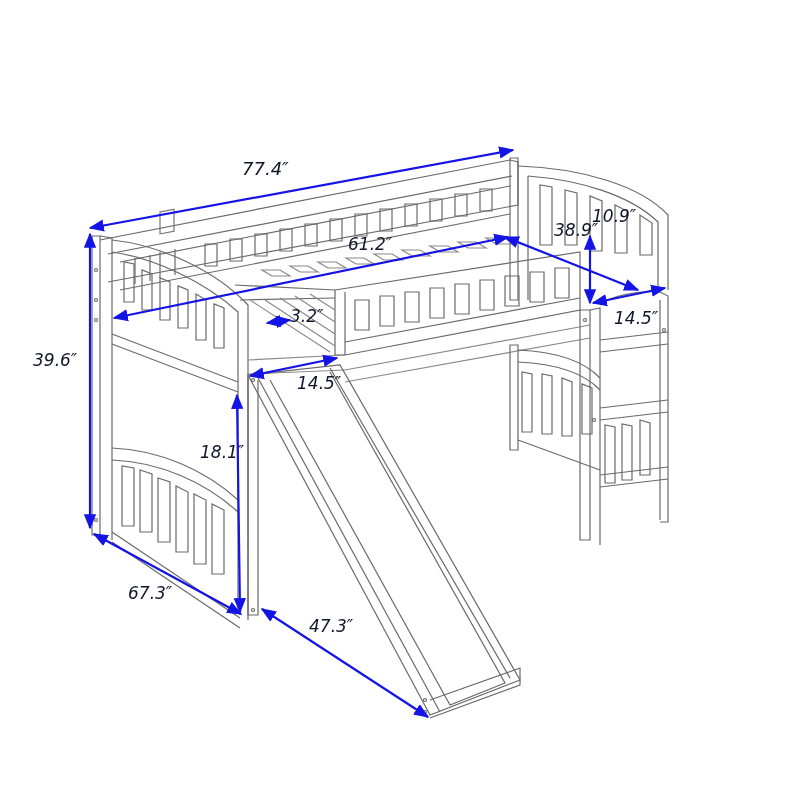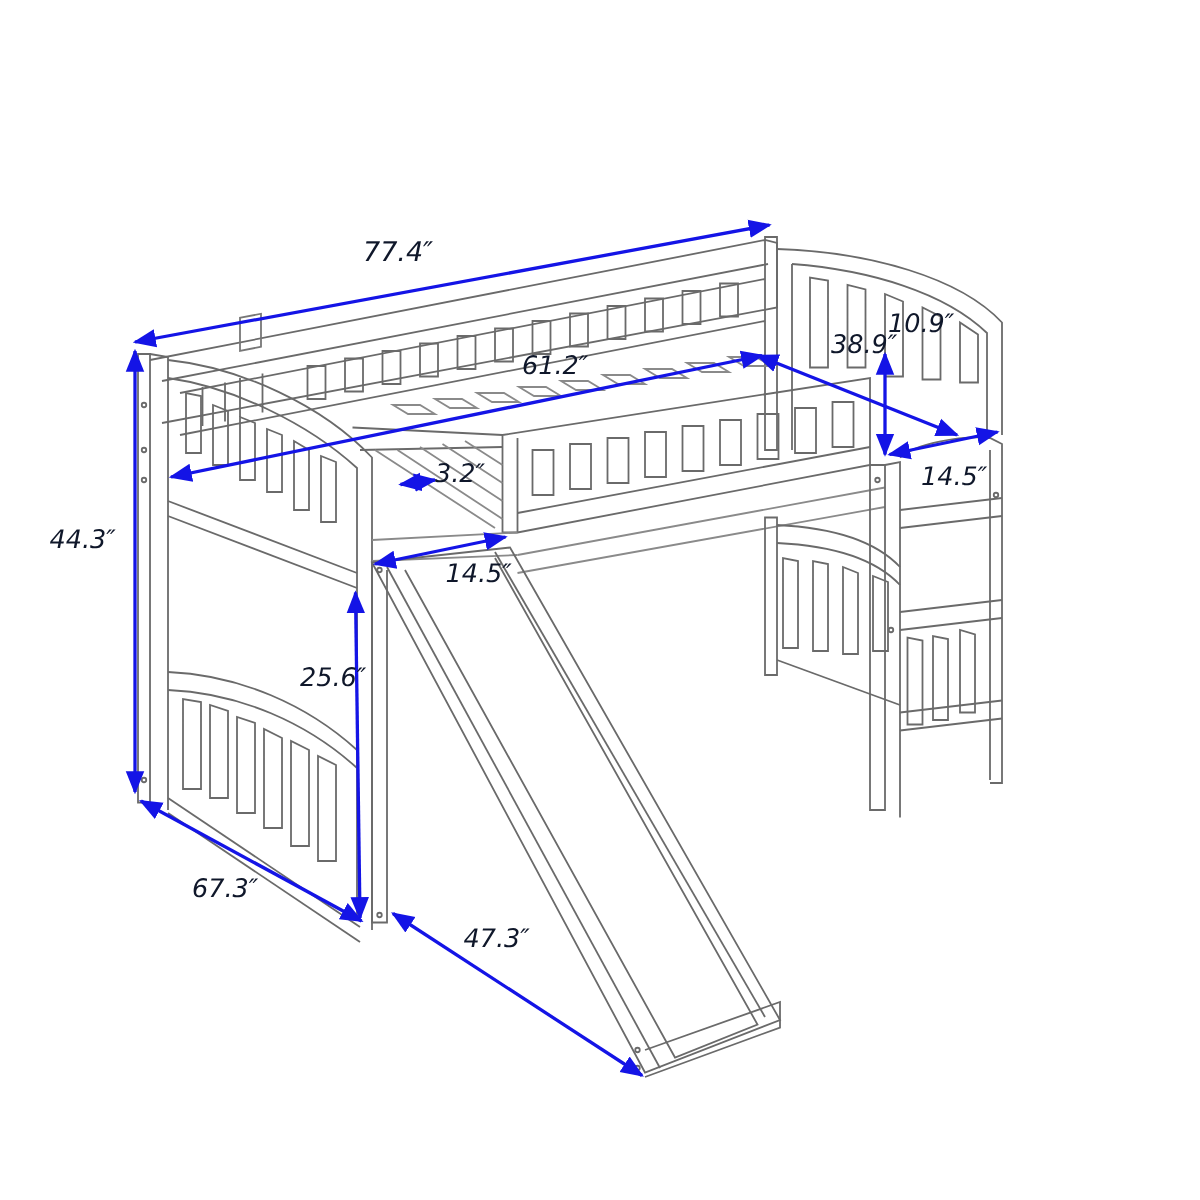--- a/index.html
+++ b/index.html
@@ -125,16 +125,16 @@
   </g>
 </svg>
 
 <div class="label" style="left:242px; top:160px; font-size:18px;">77.4″</div>
 <div class="label" style="left:348px; top:236px;">61.2″</div>
 <div class="label" style="left:530px; top:222px;margin-left:24px;">38.9″</div>
 <div class="label" style="left:592px; top:208px;">10.9″</div>
 <div class="label" style="left:614px; top:310px;">14.5″</div>
 <div class="label" style="left:290px; top:308px;">3.2″</div>
 <div class="label" style="left:297px; top:375px;">14.5″</div>
-<div class="label" style="left:33px; top:352px;">44.3″</div>
-<div class="label" style="left:200px; top:444px;">25.6″</div>
+<div class="label" style="left:33px; top:352px;">39.6″</div>
+<div class="label" style="left:200px; top:444px;">18.1″</div>
 <div class="label" style="left:128px; top:585px;">67.3″</div>
 <div class="label" style="left:309px; top:618px;">47.3″</div>
 
 </body></html>

